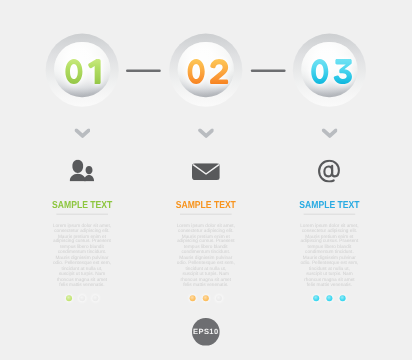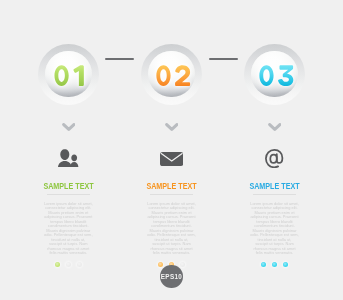--- a/index.html
+++ b/index.html
@@ -1,19 +1,19 @@
 <!DOCTYPE html>
 <html><head>
 <meta charset="utf-8">
 <style>
   html,body{margin:0;padding:0;}
   body{width:343px;height:300px;background:#f0f0f0;font-family:"Liberation Sans",sans-serif;overflow:hidden;
        -webkit-font-smoothing:antialiased;}
   .stage{position:relative;width:343px;height:300px;}
-  .col{position:absolute;top:16px;width:103px;height:260px;}
+  .col{position:absolute;top:0;width:103px;height:260px;}
   .c1{left:16.8px;} .c2{left:120px;} .c3{left:223px;}
 
   
   .badge{position:absolute;left:50%;top:27.5px;width:61px;height:61px;margin-left:-30.5px;border-radius:50%;
          background:linear-gradient(to bottom,#cdcfd1 0%,#d4d6d8 12%,#dedfe1 28%,#e6e7e8 46%,#eff0f0 66%,#f6f6f6 84%,#fafafa 100%);}
   .badge .inner{position:absolute;left:7.2px;top:7.2px;width:46.6px;height:46.6px;border-radius:50%;
          background:linear-gradient(to bottom,#f4f5f4 0%,#f2f3f2 30%,#eceeee 52%,#e1e3e4 68%,#cfd2d6 82%,#b8bbc0 93%,#b0b3b8 100%);}
   .badge .glow{position:absolute;left:7.2px;top:7.2px;width:46.6px;height:46.6px;border-radius:50%;
          background:radial-gradient(circle at 44% 32%, rgba(255,255,255,.95) 0%, rgba(255,255,255,.88) 24%, rgba(255,255,255,.45) 50%, rgba(255,255,255,0) 74%);}
   .badge .num{position:absolute;left:0;top:0;width:61px;height:61px;filter:drop-shadow(0 0 1.6px rgba(255,255,255,.95)) drop-shadow(0 0 3px rgba(255,255,255,.7));}

